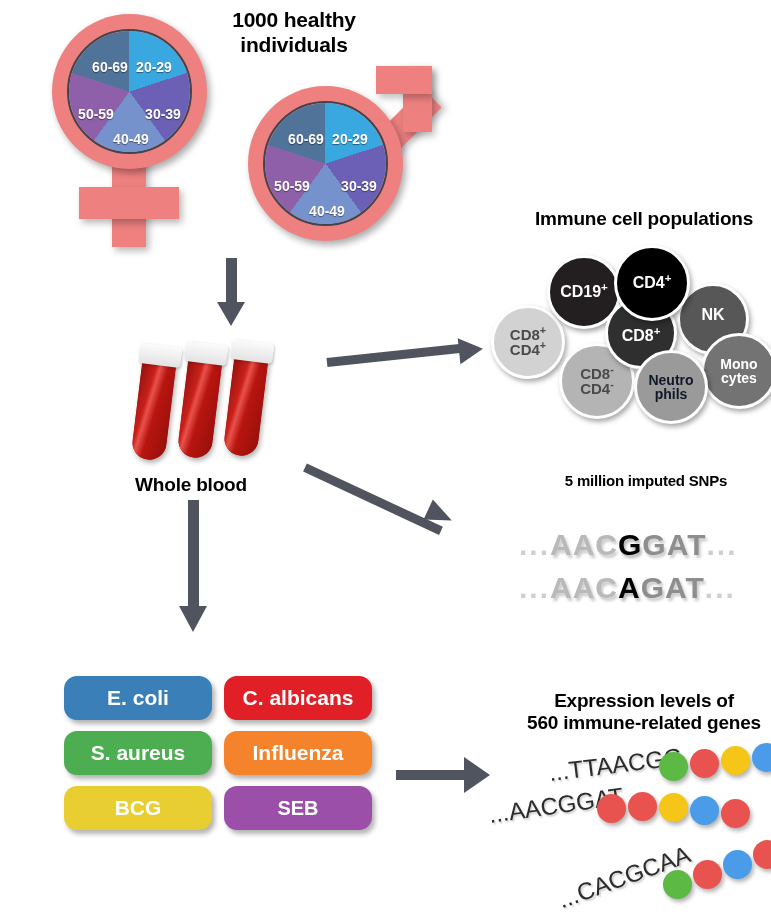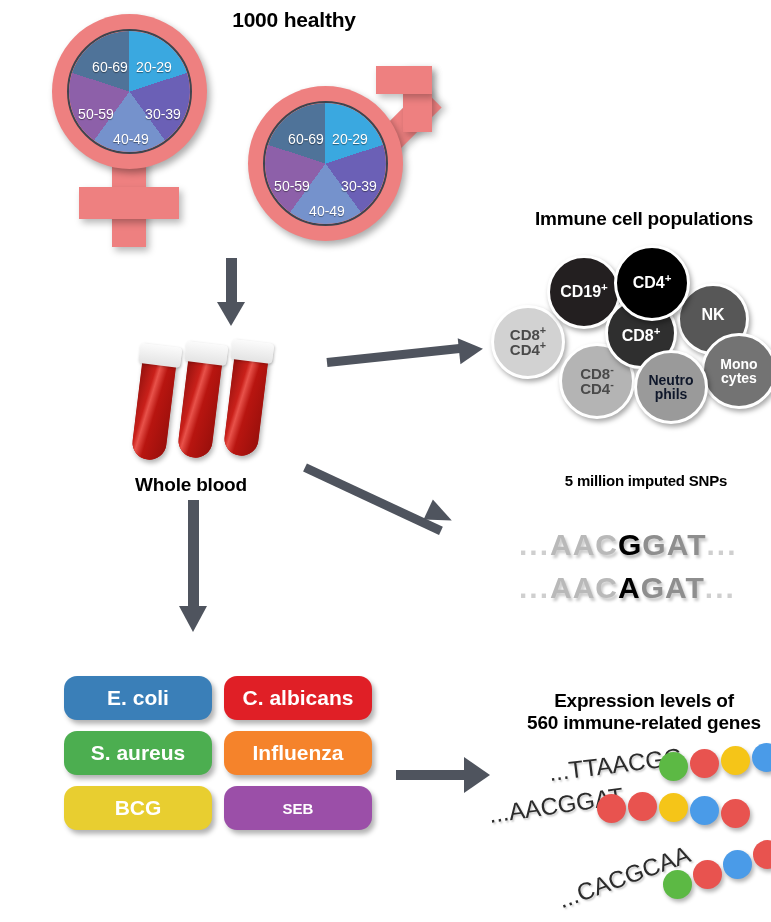--- a/index.html
+++ b/index.html
@@ -12,21 +12,21 @@
        line-height:1.18;letter-spacing:-0.2px;}
 
   
   .sym{position:absolute;}
   .ring{position:absolute;border-radius:50%;background:#ee8080;
         box-shadow:3px 4px 7px rgba(0,0,0,.33);}
   .stem{position:absolute;background:#ee8080;}
   .pie-wrap{position:absolute;border-radius:50%;overflow:hidden;
             border:2px solid #3f444d;box-sizing:border-box;}
   .pie{position:absolute;left:0;top:0;width:100%;height:100%;border-radius:50%;}
-  .slice-lbl{position:absolute;color:#fff;font-weight:normal;white-space:nowrap;
+  .slice-lbl{position:absolute;color:#fff;font-weight:bold;white-space:nowrap;
              text-shadow:0 1px 1px rgba(0,0,0,.45);transform:translate(-50%,-50%);text-align:center;}
   .male-arm{position:absolute;background:#ee8080;}
 
   
   .arrow{position:absolute;}
   .ashaft{position:absolute;background:#4f545e;}
   .ahead{position:absolute;width:0;height:0;}
 
   
   .tube{position:absolute;}
@@ -67,20 +67,21 @@
   .bead{position:absolute;border-radius:50%;
         box-shadow:2px 3px 4px rgba(0,0,0,.3);}
 </style>
 </head>
 <body>
 
 <div class="stage">
 
   <div class="hdr" style="left:168px;top:8px;width:190px;font-size:21px;">
     <div>1000 healthy</div>
+    <div>individuals</div>
   </div>
 
   <div class="sym" style="left:8px;top:12px;width:180px;height:235px;">
 
     <div class="stem" style="left:73px;top:140px;width:34px;height:95px;box-shadow:3px 4px 7px rgba(0,0,0,.28);"></div>
 
     <div class="stem" style="left:40px;top:175px;width:100px;height:32px;box-shadow:3px 4px 7px rgba(0,0,0,.28);"></div>
 
     <div class="ring" style="left:13px;top:2px;width:155px;height:155px;"></div>
 
@@ -246,21 +247,21 @@
   </div>
 
   <div style="position:absolute;left:33px;top:676px;width:320px;height:220px;">
     <div class="pill" style="left:0;top:0;width:148px;height:44px;background:#3a7fb8;font-size:21px;">E. coli</div>
     <div class="pill" style="left:160px;top:0;width:148px;height:44px;background:#e01f26;font-size:21px;">C. albicans</div>
 
     <div class="pill" style="left:0;top:55px;width:148px;height:44px;background:#4cae50;font-size:21px;">S. aureus</div>
     <div class="pill" style="left:160px;top:55px;width:148px;height:44px;background:#f5832b;font-size:21px;">Influenza</div>
 
     <div class="pill" style="left:0;top:110px;width:148px;height:44px;background:#e8ce30;font-size:21px;">BCG</div>
-    <div class="pill" style="left:160px;top:110px;width:148px;height:44px;background:#9b4fa8;font-size:15px;">SEB</div>
+    <div class="pill" style="left:160px;top:110px;width:148px;height:44px;background:#9b4fa8;font-size:20px;">SEB</div>
 
   </div>
 
   <div class="arrow" style="left:365px;top:760px;width:110px;height:40px;">
     <div class="ashaft" style="left:0;top:10px;width:70px;height:10px;"></div>
     <div class="ahead" style="left:68px;top:-3px;border-top:18px solid transparent;
                 border-bottom:18px solid transparent;border-left:26px solid #4f545e;"></div>
   </div>
 
   <div class="hdr" style="left:455px;top:690px;width:316px;font-size:19px;">

